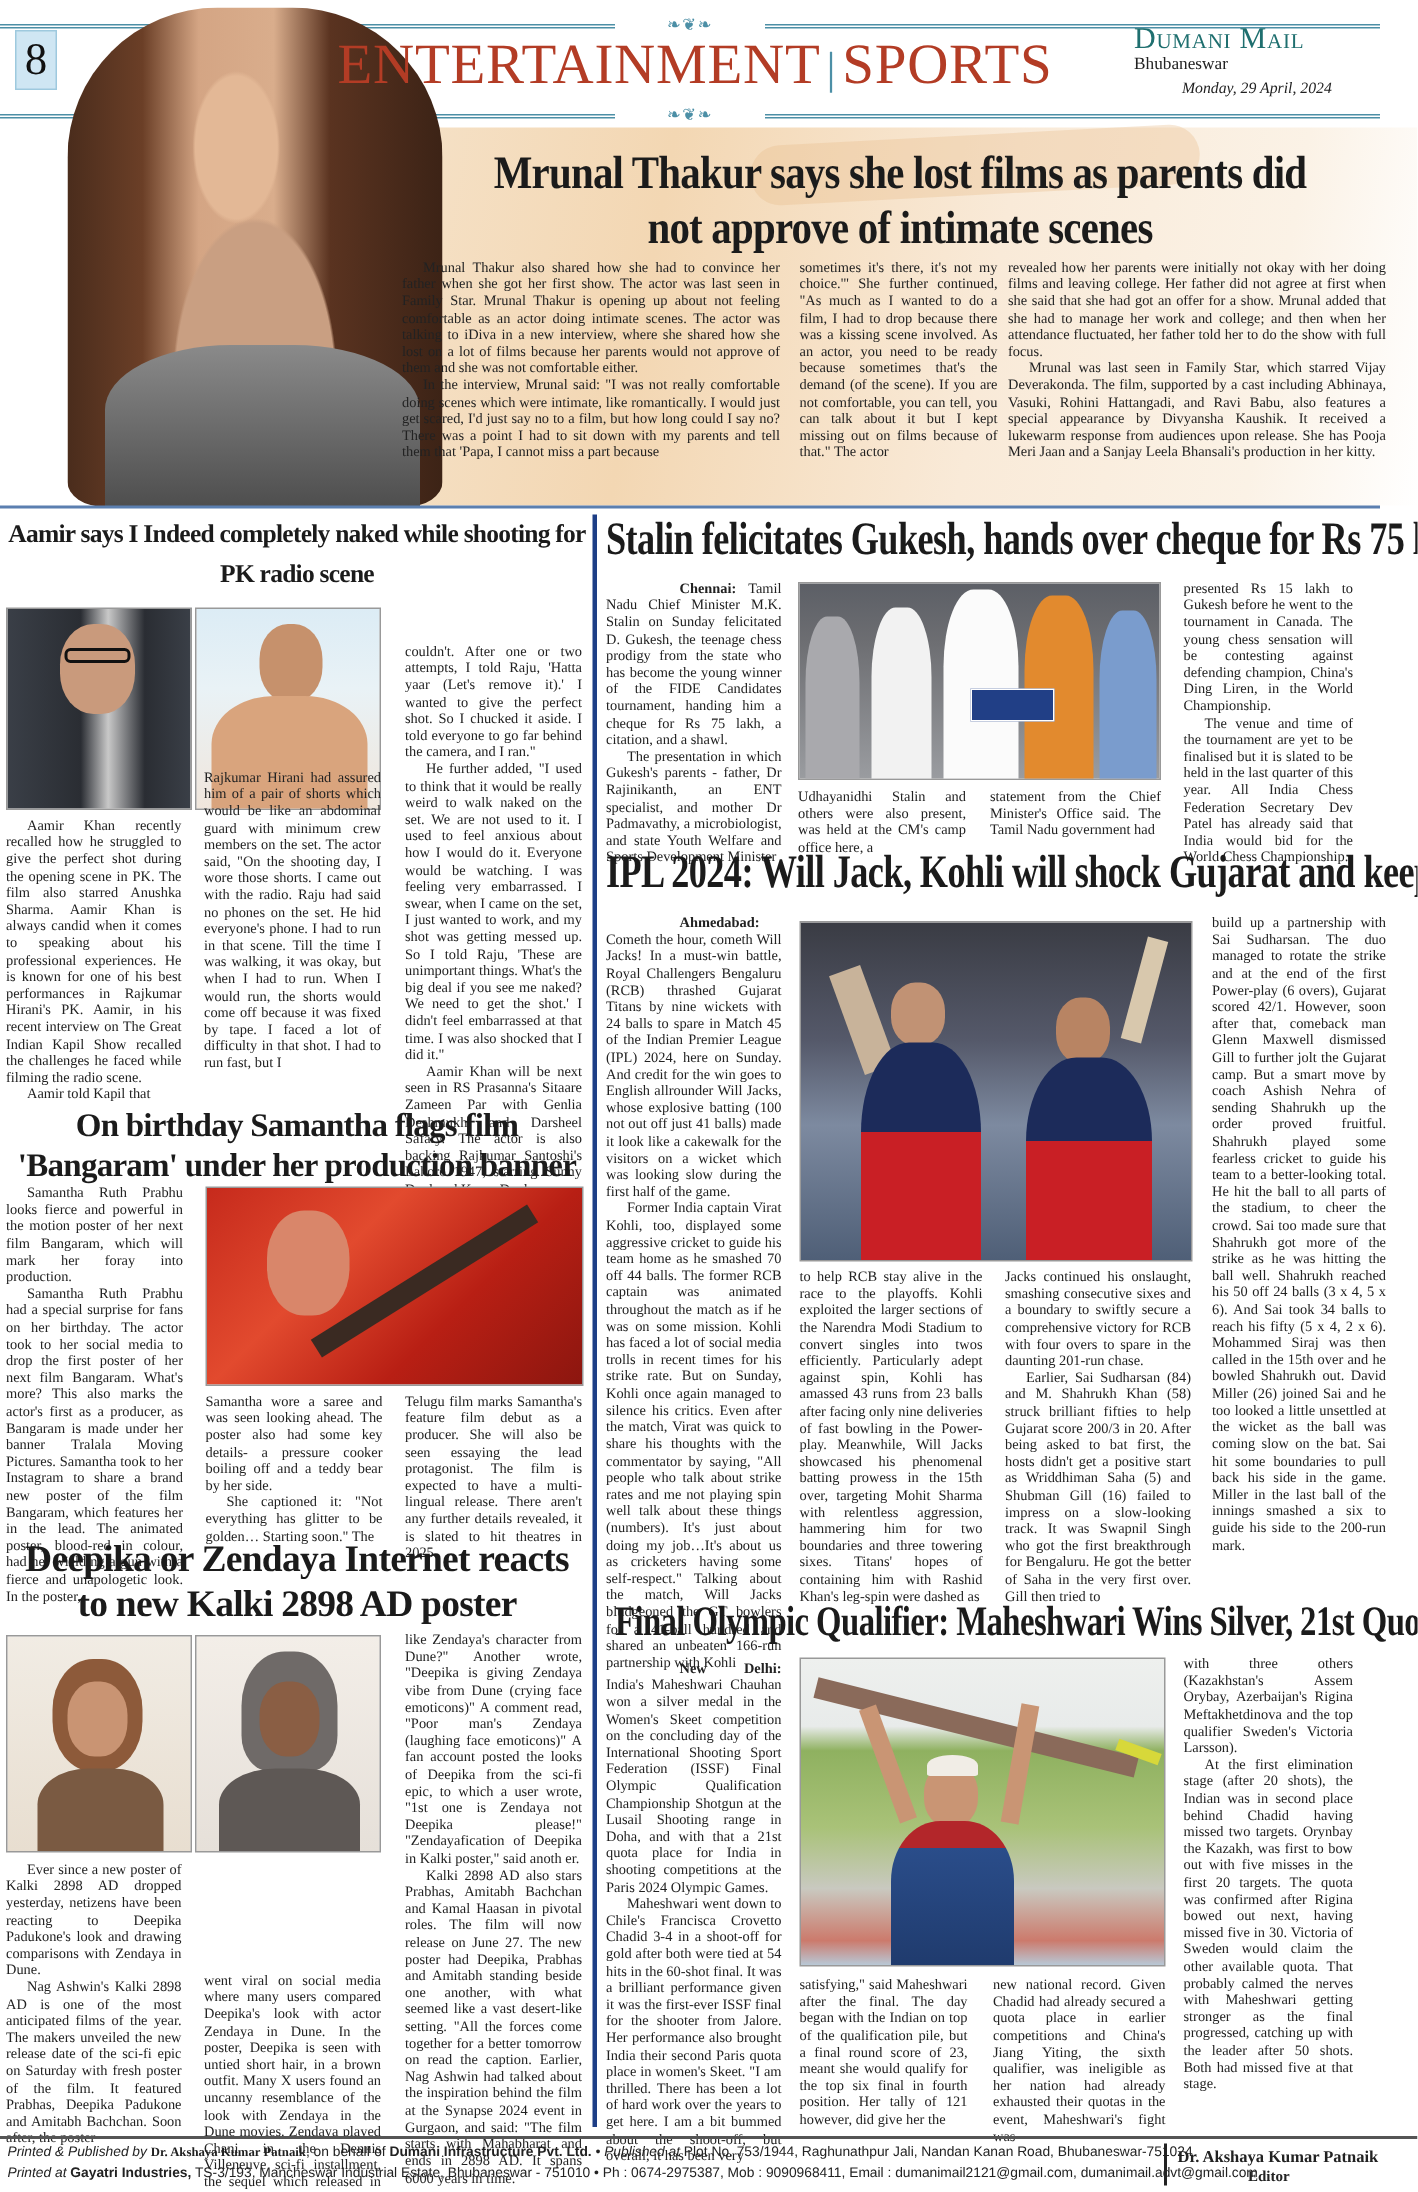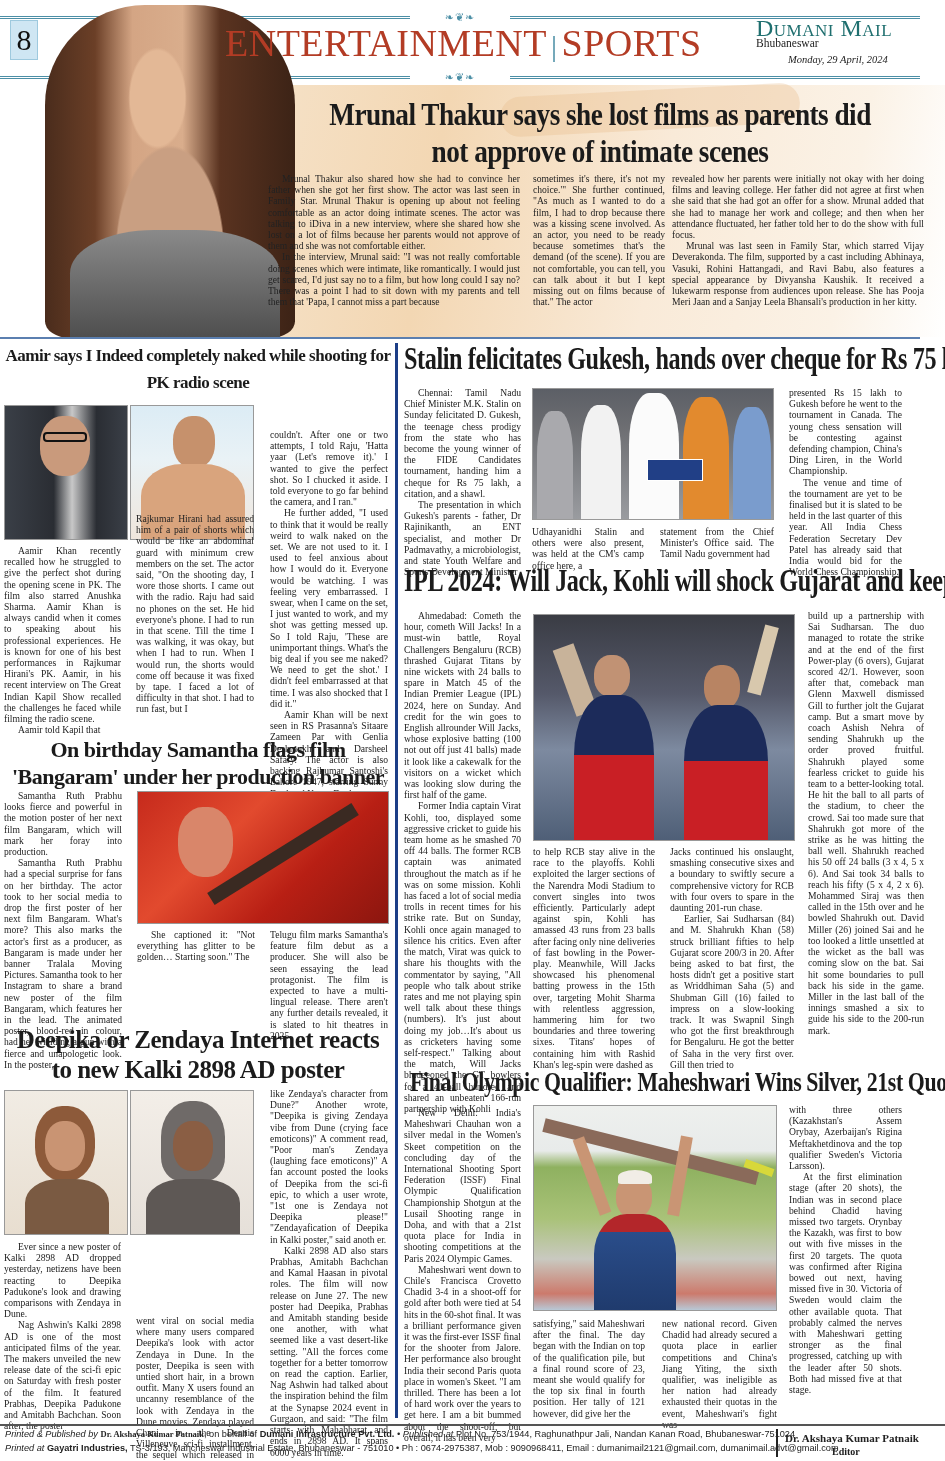--- a/index.html
+++ b/index.html
@@ -3,29 +3,29 @@
 <meta charset="utf-8">
 <style>
   * { box-sizing: border-box; margin: 0; padding: 0; }
   html, body { width: 945px; height: 1461px; background: #fff; overflow: hidden; }
   body { position: relative; font-family: "Liberation Serif", serif; color: #1a1a1a; }
 
   .abs { position: absolute; }
   .txt { font-family: "Liberation Serif", serif; font-size: 9.6px; line-height: 11.2px; text-align: justify; color: #222; }
   .txt p { text-indent: 14px; }
   .txt p.noind { text-indent: 0; }
-  .dateline { font-weight: normal; }
+  .dateline { font-weight: bold; margin-left: 35px; }
 
   
   .rule { position: absolute; left: 0; width: 920px; height: 3px; border-top: 1px solid #4c8fa6; border-bottom: 1px solid #4c8fa6; }
   .ornament { position: absolute; left: 410px; width: 100px; height: 12px; text-align: center; color: #4c8fa6; font-size: 11px; line-height: 12px; background: #fff; letter-spacing: 1px; }
   .pagenum { position: absolute; left: 10px; top: 20px; width: 28px; height: 40px; background: #cfe6f3; border: 1px solid #9ec9de; font-size: 30px; line-height: 38px; text-align: center; color: #111; }
   .section-title { position: absolute; left: 225px; top: 22px; font-size: 38px; line-height: 42px; color: #b33c25; letter-spacing: 0.5px; white-space: nowrap; }
   .section-title .sep { color: #4c8fa6; font-size: 30px; padding: 0 4px; }
-  .paper-name { position: absolute; left: 756px; top: 15px; font-size: 24px; color: #1f6f6f; font-variant: small-caps; letter-spacing: 0.5px; font-family: Liberation Serif, serif; }
+  .paper-name { position: absolute; left: 756px; top: 15px; font-size: 20px; color: #1f6f6f; font-variant: small-caps; letter-spacing: 0.5px; font-family: Liberation Serif, serif; }
   .paper-city { position: absolute; left: 756px; top: 37px; font-size: 11.5px; color: #222; }
   .paper-date { position: absolute; left: 788px; top: 54px; font-size: 10.5px; color: #222; font-style: italic; }
 
   
   .hero-bg { position: absolute; left: 220px; top: 85px; width: 725px; height: 252px;
     background: linear-gradient(100deg, #f6e4cc 0%, #f3d7b3 30%, #f9ead8 60%, #fbf2e6 85%, #fff 100%); }
   .hero-streak { position: absolute; left: 500px; top: 90px; width: 300px; height: 40px; background: rgba(233,190,140,0.35); transform: rotate(-3deg); border-radius: 20px; }
   .hero-photo { position: absolute; left: 45px; top: 5px; width: 250px; height: 333px;
     background: radial-gradient(ellipse at 45% 28%, #e3b896 0 14%, transparent 15%),
                 radial-gradient(ellipse at 50% 75%, #c99f82 0 30%, transparent 31%),
@@ -113,20 +113,21 @@
 <div class="abs hl" style="left:4px; top:736px; width:388px; font-size:22px; line-height:27px;">On birthday Samantha flags film 'Bangaram' under her production banner</div>
 <div class="abs txt" style="left:4px; top:790px; width:118px;">
   <p>Samantha Ruth Prabhu looks fierce and powerful in the motion poster of her next film Bangaram, which will mark her foray into production.</p>
   <p>Samantha Ruth Prabhu had a special surprise for fans on her birthday. The actor took to her social media to drop the first poster of her next film Bangaram. What's more? This also marks the actor's first as a producer, as Bangaram is made under her banner Tralala Moving Pictures. Samantha took to her Instagram to share a brand new poster of the film Bangaram, which features her in the lead. The animated poster, blood-red in colour, had her wielding a gun with a fierce and unapologetic look. In the poster,</p>
 </div>
 <div class="photo" style="left:137px; top:791px; width:252px; height:133px; background: linear-gradient(135deg,#c62a1c 0%,#e24a2e 35%,#b81f14 65%,#8c160f 100%);">
   <div class="abs" style="left:40px; top:15px; width:55px; height:70px; background:#d9866a; border-radius:45%;"></div>
   <div class="abs" style="left:60px; top:55px; width:170px; height:14px; background:#3a2a22; transform: rotate(-32deg);"></div>
 </div>
 <div class="abs txt" style="left:137px; top:929px; width:118px;">
+  <p class="noind">Samantha wore a saree and was seen looking ahead. The poster also had some key details- a pressure cooker boiling off and a teddy bear by her side.</p>
   <p>She captioned it: "Not everything has glitter to be golden… Starting soon." The</p>
 </div>
 <div class="abs txt" style="left:270px; top:929px; width:118px;">
   <p class="noind">Telugu film marks Samantha's feature film debut as a producer. She will also be seen essaying the lead protagonist. The film is expected to have a multi-lingual release. There aren't any further details revealed, it is slated to hit theatres in 2025.</p>
 </div>
 
 <div class="abs hl" style="left:4px; top:1025px; width:388px; font-size:25px; line-height:30px;">Deepika or Zendaya Internet reacts to new Kalki 2898 AD poster</div>
 <div class="photo" style="left:4px; top:1090px; width:124px; height:145px; background: linear-gradient(180deg,#f1ece4 0%,#e8ded0 100%);">
   <div class="abs" style="left:30px; top:15px; width:60px; height:75px; background:#8d5a3a; border-radius:45%;"></div>
   <div class="abs" style="left:40px; top:30px; width:40px; height:50px; background:#c99473; border-radius:45%;"></div>

